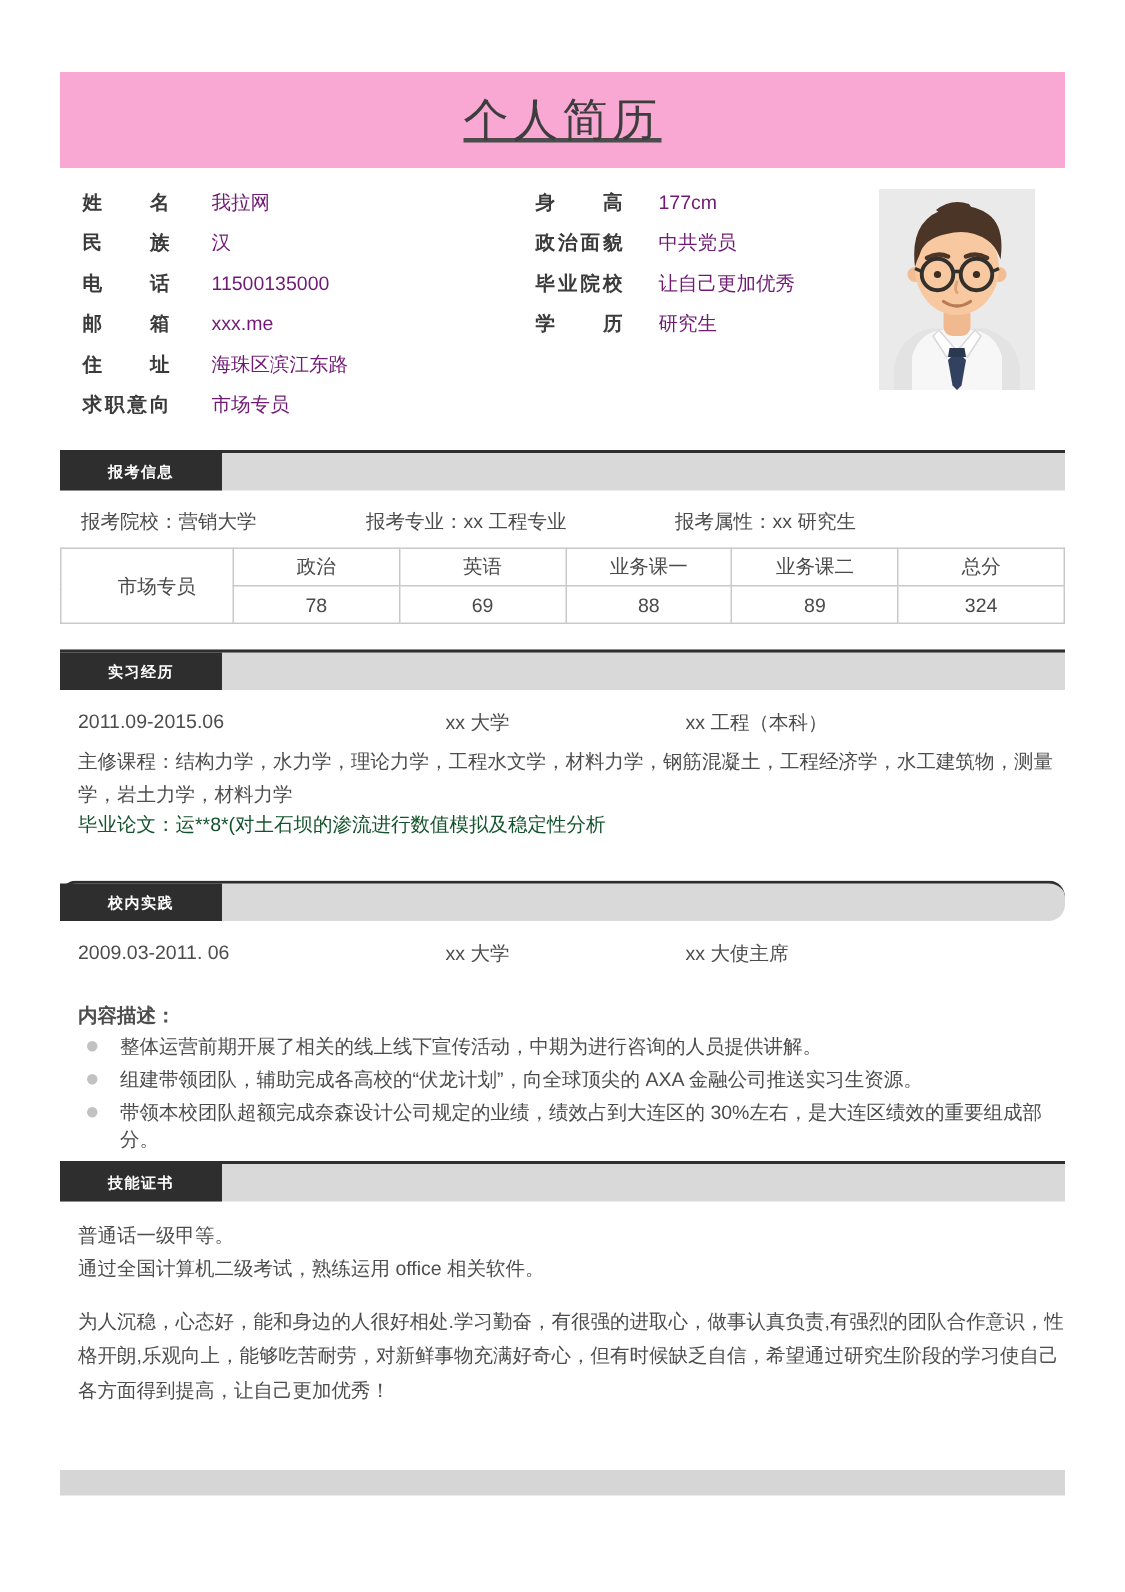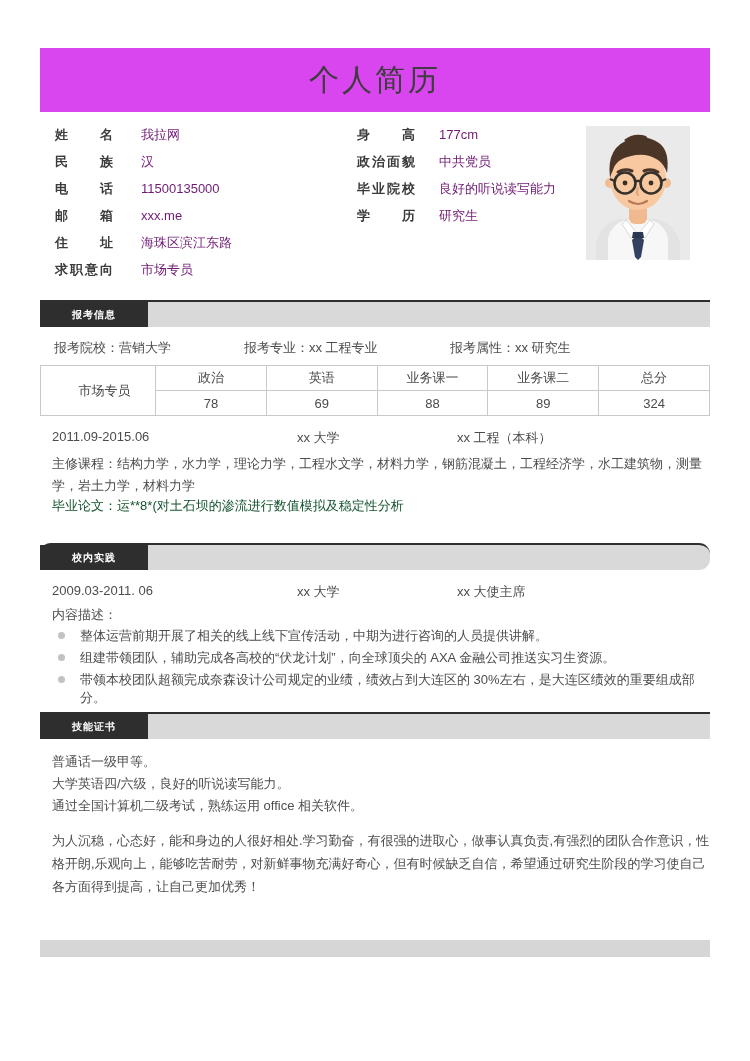--- a/index.html
+++ b/index.html
@@ -6,22 +6,22 @@
   html,body { background:#ffffff; }
   body {
     width:750px; height:1061px; overflow:hidden;
     font-family:"Liberation Sans","DejaVu Sans",sans-serif;
     color:#4c4c4c; font-size:13px;
   }
   .page { width:750px; height:1061px; padding:0 40px; }
 
   
   .title-band {
-    margin-top:48px; height:64px; background:#d946ef;
-    display:flex; align-items:center; justify-content:center;
+    margin-top:48px; height:64px; background:#f9a8d4;
+    display:flex; align-items:center; justify-content:center;text-decoration:underline;
   }
   .title-band h1 { font-size:30px; font-weight:normal; color:#3d3d3d; letter-spacing:3px; }
 
   
   .profile { margin-top:14px; display:flex; padding-left:15px; }
   .pcol-left  { width:302px; }
   .pcol-right { width:225px; }
   .prow { display:flex; height:18px; margin-bottom:9px; align-items:baseline; }
   .plabel {
     width:58px; font-weight:bold; color:#3b3b3b; flex:none;
@@ -65,21 +65,21 @@
 
   
   .exp-row { display:flex; padding-left:12px; height:18px; }
   .exp-row.r1 { margin-top:13px; }
   .exp-period { width:245px; }
   .exp-org { width:160px; }
   .para { margin-top:6px; padding-left:12px; line-height:22px; color:#4d4d4d; }
   .thesis { margin-top:0; padding-left:12px; height:18px; color:#14532d; }
 
   
-  .desc-label { margin-top:5px; padding-left:12px; height:18px; color:#4d4d4d; }
+  .desc-label { margin-top:23px; padding-left:12px; height:18px; color:#4d4d4d;font-weight:bold; }
   ul.bullets { list-style:none; margin-top:3px; }
   ul.bullets li { display:flex; align-items:flex-start; padding-left:18px; height:22px; }
   .dot { width:7px; height:7px; border-radius:50%; background:#c2c2c2; flex:none; margin:5px 15px 0 0; }
 
   
   .skill-lines { margin-top:12px; padding-left:12px; }
   .skill-lines div { height:22px; line-height:22px; color:#4d4d4d; }
 
   
   .eval-text { margin-top:12px; padding-left:12px; line-height:23px; color:#4d4d4d; }
@@ -127,21 +127,21 @@
       <div class="prow">
         <span class="plabel">身高</span>
         <span class="pvalue">177cm</span>
       </div>
       <div class="prow">
         <span class="plabel">政治面貌</span>
         <span class="pvalue">中共党员</span>
       </div>
       <div class="prow">
         <span class="plabel">毕业院校</span>
-        <span class="pvalue">良好的听说读写能力</span>
+        <span class="pvalue">让自己更加优秀</span>
       </div>
       <div class="prow">
         <span class="plabel">学历</span>
         <span class="pvalue">研究生</span>
       </div>
     </div>
     <div class="avatar-box">
       <svg width="104" height="134" viewBox="0 0 104 134">
         <rect x="0" y="0" width="104" height="134" fill="#eaeaea"></rect>
 
@@ -212,20 +212,23 @@
       <tr>
         <td>78</td>
         <td>69</td>
         <td>88</td>
         <td>89</td>
         <td>324</td>
       </tr>
     </tbody>
   </table>
 
+  <div class="secbar mt-intern">
+    <span class="sectag">实习经历</span>
+  </div>
   <div class="exp-row r1">
     <span class="exp-period">2011.09-2015.06</span>
     <span class="exp-org">xx 大学</span>
     <span class="exp-role">xx 工程（本科）</span>
   </div>
   <div class="para">主修课程：结构力学，水力学，理论力学，工程水文学，材料力学，钢筋混凝土，工程经济学，水工建筑物，测量学，岩土力学，材料力学</div>
   <div class="thesis">毕业论文：运**8*(对土石坝的渗流进行数值模拟及稳定性分析</div>
 
   <div class="secbar mt-campus">
     <span class="sectag">校内实践</span>
@@ -249,21 +252,20 @@
       <span class="dot"></span>
       <span>带领本校团队超额完成奈森设计公司规定的业绩，绩效占到大连区的 30%左右，是大连区绩效的重要组成部分。</span>
     </li>
   </ul>
 
   <div class="secbar mt-skill">
     <span class="sectag">技能证书</span>
   </div>
   <div class="skill-lines">
     <div>普通话一级甲等。</div>
-    <div>大学英语四/六级，良好的听说读写能力。</div>
     <div>通过全国计算机二级考试，熟练运用 office 相关软件。</div>
   </div>
 
   <div class="eval-text">为人沉稳，心态好，能和身边的人很好相处.学习勤奋，有很强的进取心，做事认真负责,有强烈的团队合作意识，性格开朗,乐观向上，能够吃苦耐劳，对新鲜事物充满好奇心，但有时候缺乏自信，希望通过研究生阶段的学习使自己各方面得到提高，让自己更加优秀！</div>
 
   <div class="footer-band"></div>
 
 </div>
 
 </body></html>

